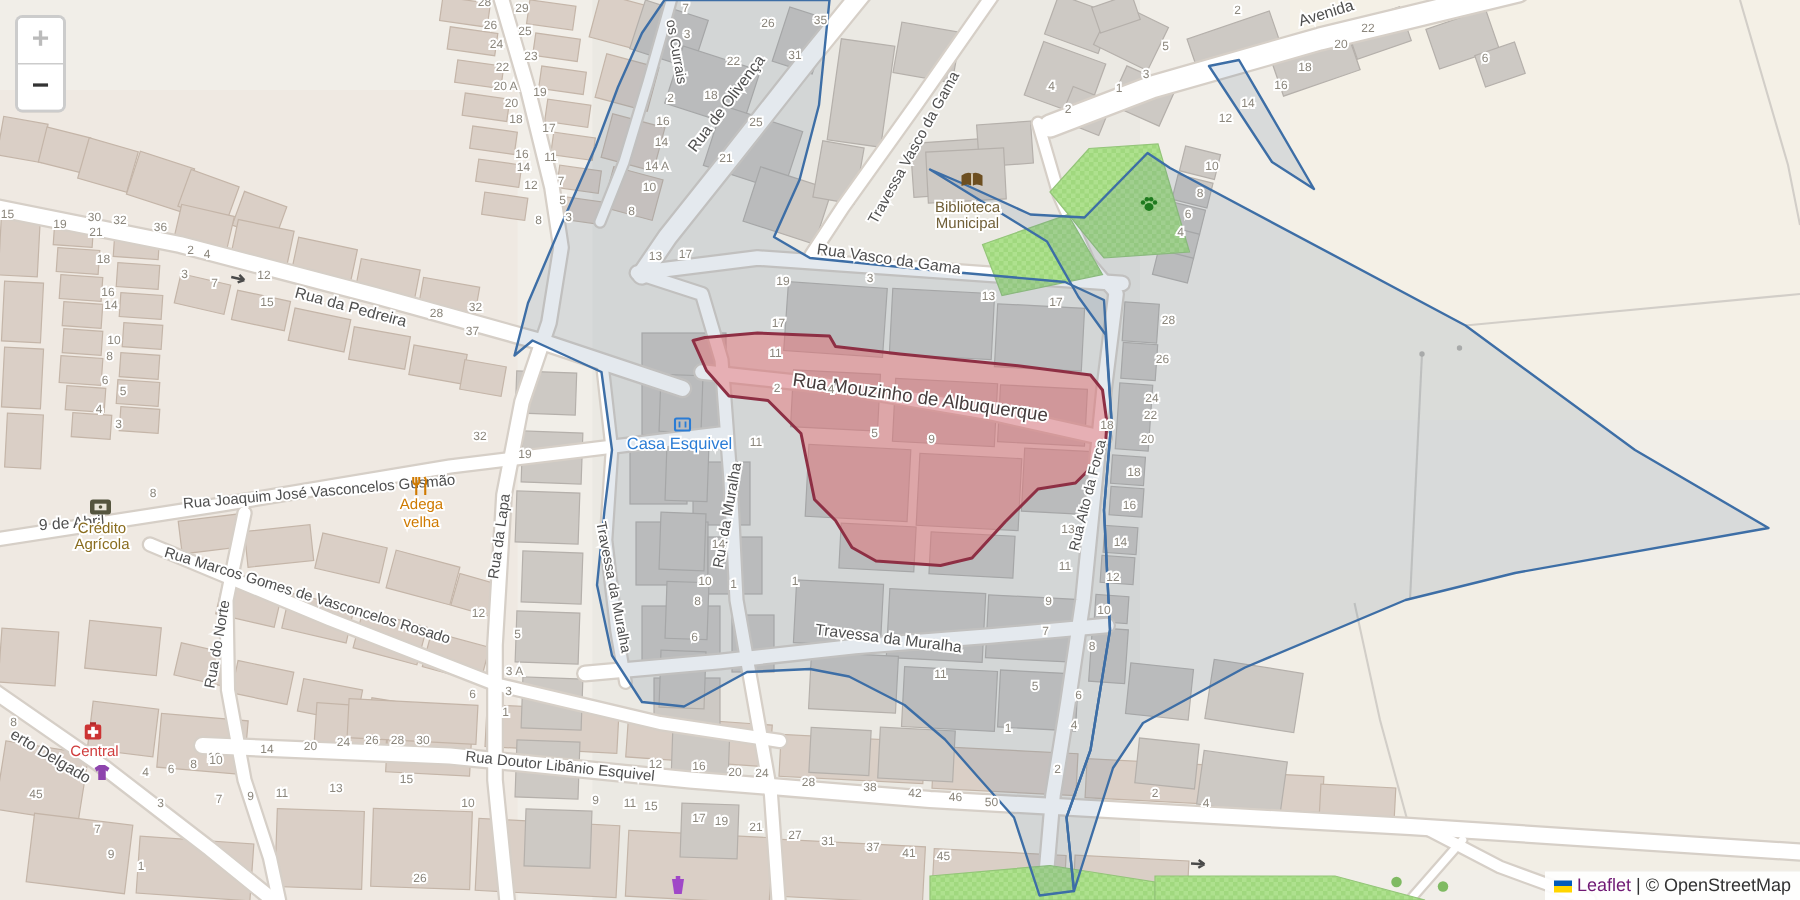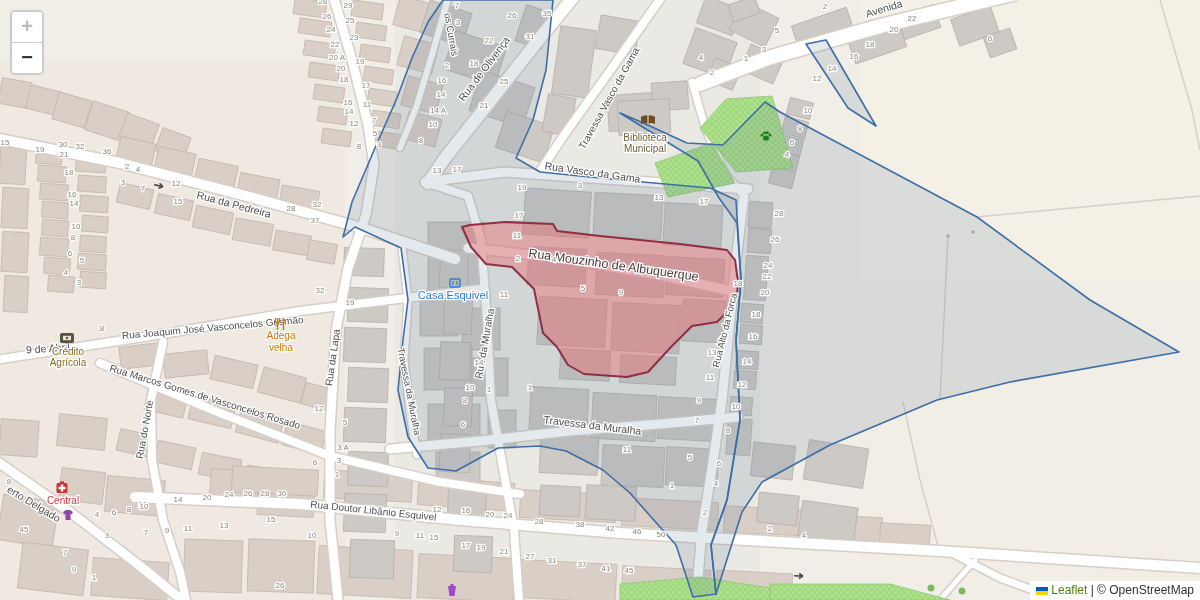--- a/index.html
+++ b/index.html
@@ -10,21 +10,21 @@
   .zoomctl{position:absolute;left:10px;top:10px;z-index:50;background:#fff;
     border:2px solid rgba(0,0,0,0.2);border-radius:5px;width:30px;overflow:hidden;}
   .zoombtn{display:block;width:30px;height:30px;line-height:28px;text-align:center;
     font:bold 20px/28px "Liberation Sans",sans-serif;color:#333;background:#fff;
     text-decoration:none;user-select:none;}
   .zoombtn.disabled{color:#bbb;cursor:default;}
   .zoombtn + .zoombtn{border-top:1px solid #ccc;}
   
   .attrib{position:absolute;right:0;bottom:0;z-index:50;background:rgba(255,255,255,0.9);
     padding:2px 6px 3px 6px;font:12px "Liberation Sans",sans-serif;color:#333;white-space:nowrap;}
-  .attrib a{color:#4d7c0f;text-decoration:none;}
+  .attrib a{color:#701a75;text-decoration:none;}
   .uaflag{display:inline-block;width:12px;height:8px;margin-right:3px;vertical-align:-1px;
     background:linear-gradient(to bottom,#005BBB 0 50%,#FFD500 50% 100%);}
   text{font-family:"Liberation Sans",sans-serif;}
 </style>
 </head>
 <body>
 
 <div id="viewport">
   <svg id="mapsvg" width="1200" height="600" viewBox="0 0 1200 600">
       <rect x="0" y="0" width="1200" height="600" fill="#f1eee8"></rect>

